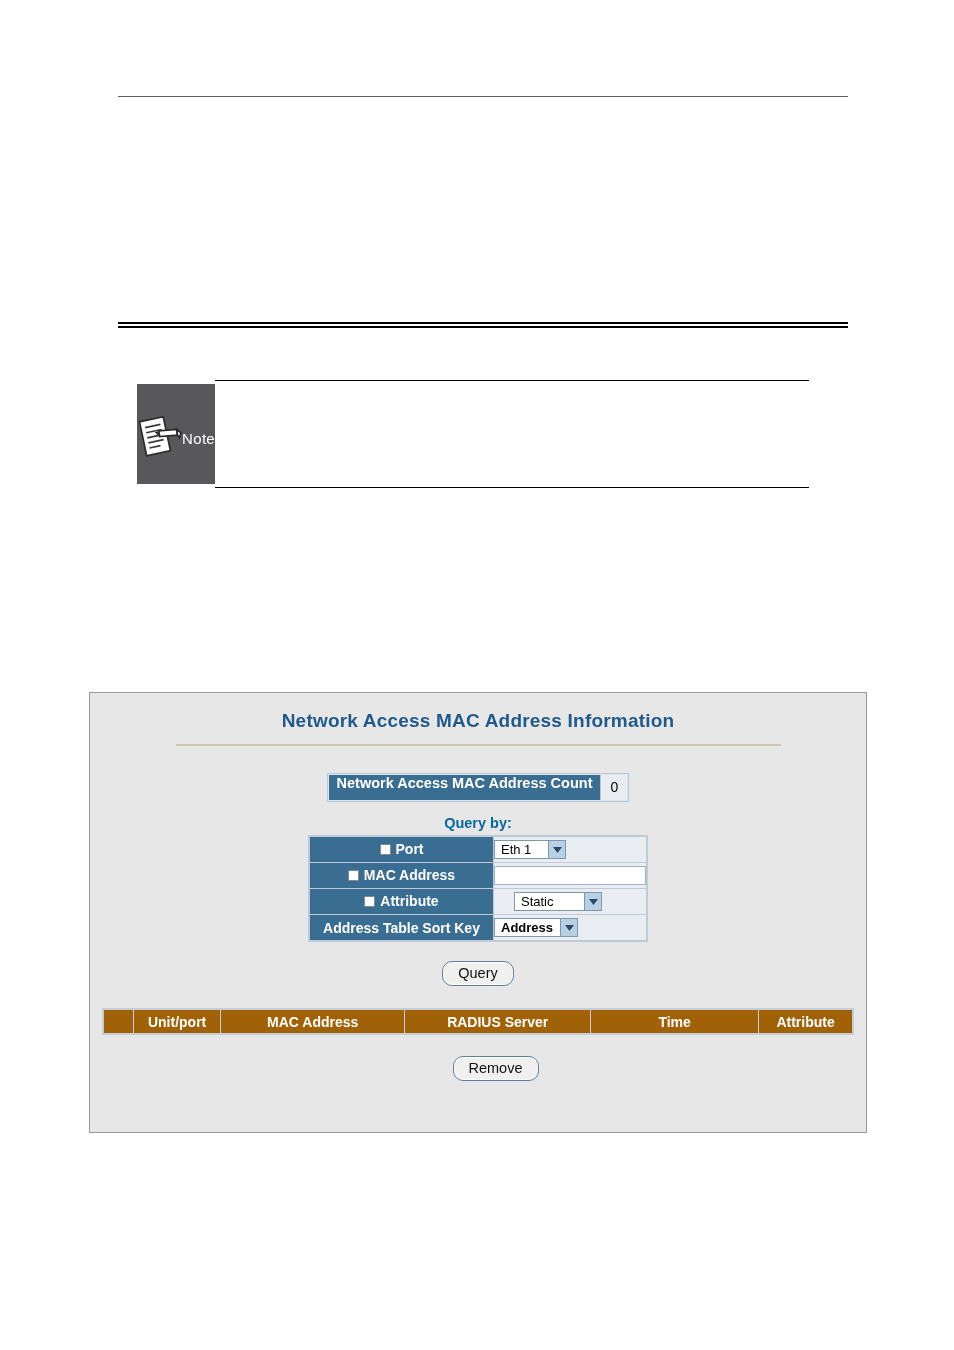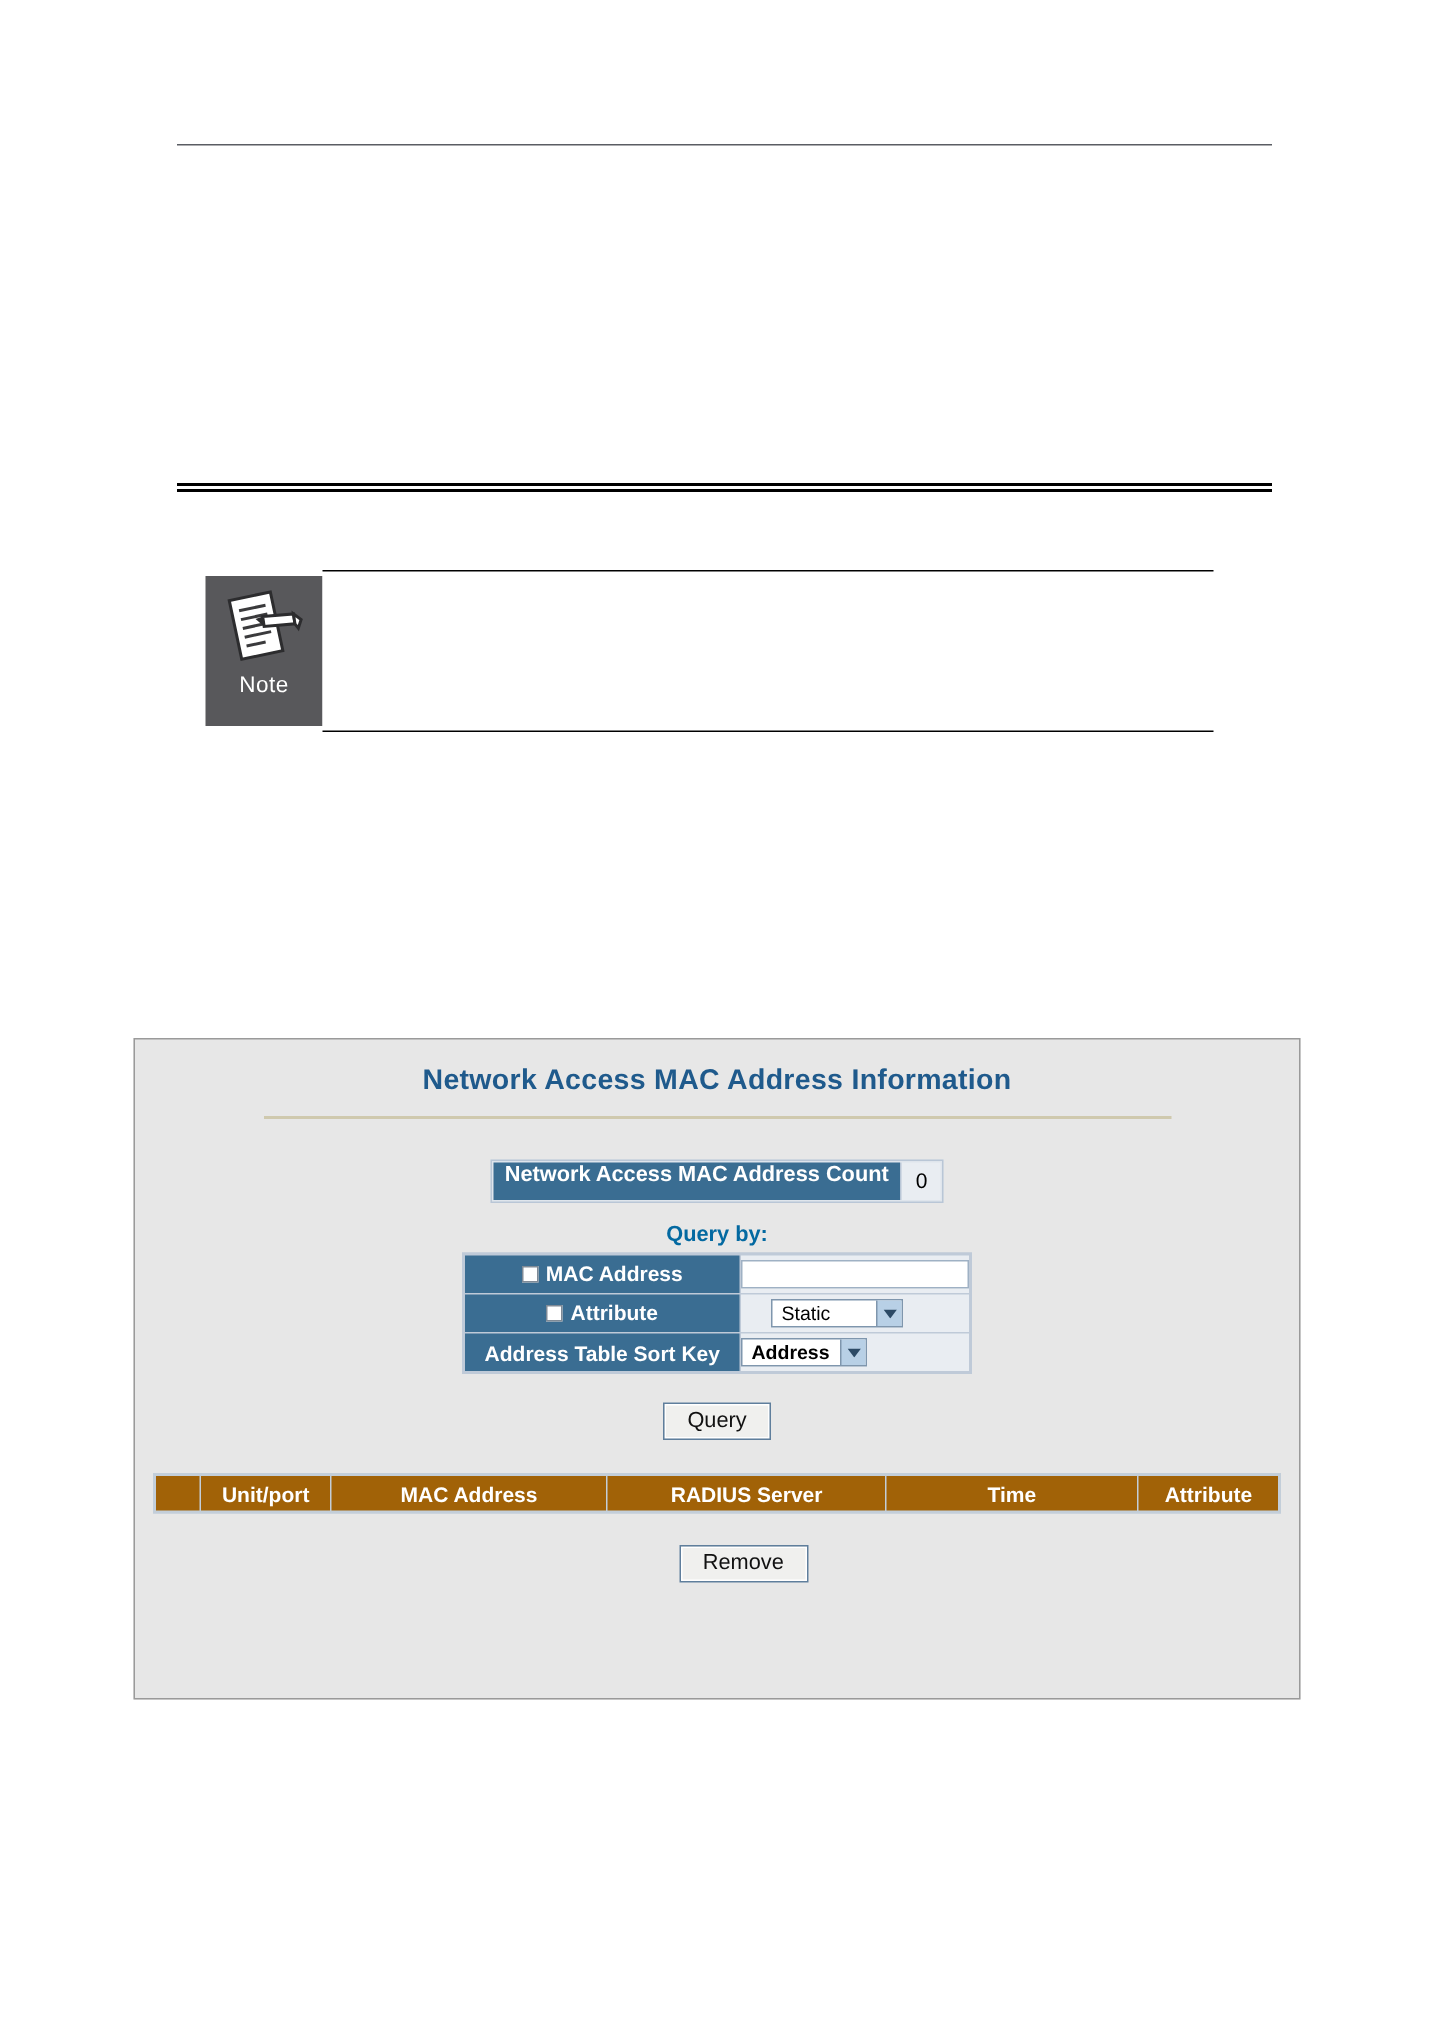--- a/index.html
+++ b/index.html
@@ -51,21 +51,21 @@
     height: 108px;
   }
   .note-icon {
     position: absolute;
     left: 0;
     top: 4px;
     width: 78px;
     height: 100px;
     background: #58585b;
     display: flex;
-    flex-direction: column;
+    flex-direction: row;
     align-items: center;
     justify-content: flex-start;
     padding-top: 6px;
     box-sizing: border-box;
   }
   .note-icon svg { display: block; }
   .note-icon-label {
     color: #ffffff;
     font-size: 15px;
     font-family: "Liberation Sans", sans-serif;
@@ -238,21 +238,21 @@
 
   
   .btn-row {
     display: flex;
     justify-content: center;
     margin-top: 19px;
   }
   .btn {
     background: #f0f0ee;
     border: 1px solid #5f7e9c;
-    border-radius: 0;
+    border-radius: 10px;
     font-size: 14.5px;
     color: #111111;
     font-family: "Liberation Sans", sans-serif;
     padding: 3px 15px 4px 15px;
     cursor: pointer;
     box-shadow: inset 0 0 0 1px #ffffff;
   }
 
   
   .results-wrap {
@@ -330,20 +330,38 @@
       <div class="count-label">Network Access MAC Address Count</div>
       <div class="count-value">0</div>
     </div>
   </div>
 
   <div class="queryby">Query by:</div>
 
   <div class="query-table-wrap">
     <table class="query-table">
       <tbody>
+          <tr>
+        <td class="q-label">
+          <span class="q-label-inner">
+            <span class="cbx"></span>
+            <span>Port</span>
+          </span>
+        </td>
+        <td class="q-field">
+          <span class="fake-select sel-port">
+            <span class="sel-text">Eth 1</span>
+            <span class="sel-arrow">
+              <svg width="9" height="6" viewBox="0 0 9 6">
+                    <path d="M0 0 L4.5 6 L9 0 Z" fill="#2c4a66"></path>
+                  </svg>
+            </span>
+          </span>
+        </td>
+      </tr>
       <tr>
         <td class="q-label">
           <span class="q-label-inner">
             <span class="cbx"></span>
             <span>MAC Address</span>
           </span>
         </td>
         <td class="q-field">
           <input class="text-input" type="text" value="" style="">
         </td>

